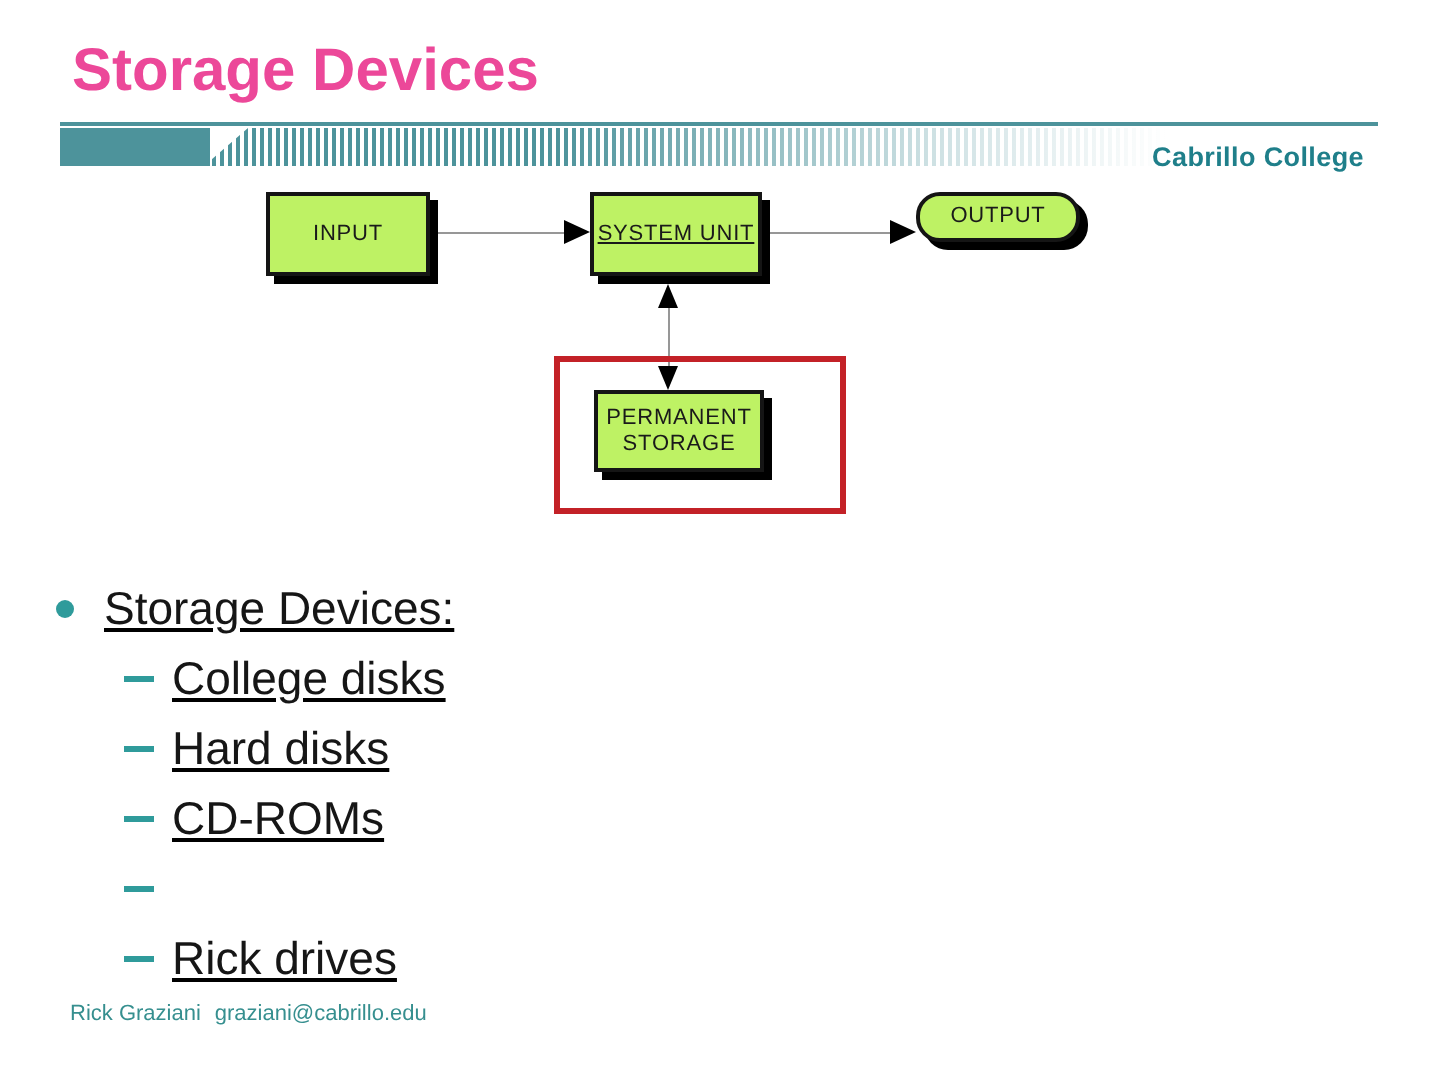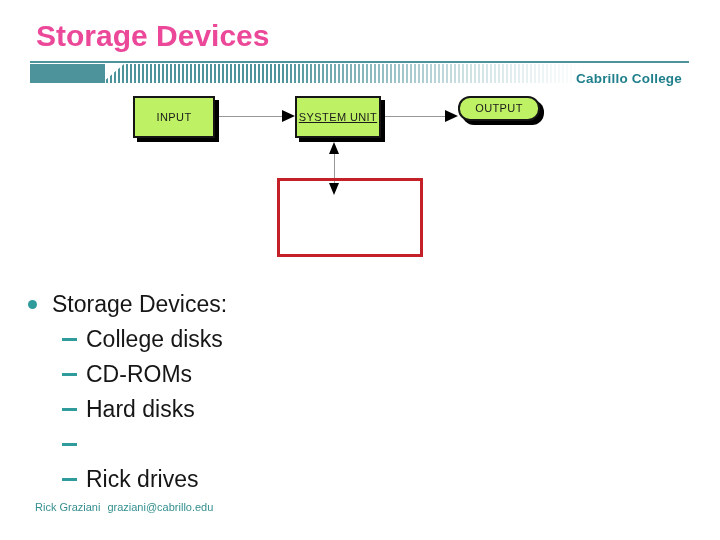--- a/index.html
+++ b/index.html
@@ -47,21 +47,21 @@
   .arrow-right{position:absolute;width:0;height:0;border-top:6px solid transparent;border-bottom:6px solid transparent;border-left:13px solid #000;}
   .arrow-right.a1{left:282px;top:110px;}
   .arrow-right.a2{left:445px;top:110px;}
   .arrow-up{position:absolute;left:329px;top:142px;width:0;height:0;border-left:5px solid transparent;border-right:5px solid transparent;border-bottom:12px solid #000;}
   .arrow-down{position:absolute;left:329px;top:183px;width:0;height:0;border-left:5px solid transparent;border-right:5px solid transparent;border-top:12px solid #000;}
   .highlight-rect{
     position:absolute;left:277px;top:178px;width:146px;height:79px;
     border:3px solid var(--highlight-red,#c32127);box-sizing:border-box;background:transparent;
   }
   
-  .list{position:absolute;left:28px;top:287px;}
+  .list{position:absolute;left:28px;top:287px;text-decoration:underline;}
   .list-row{display:flex;align-items:center;height:35px;}
   .list-row.sub{margin-left:34px;}
   .bullet-dot{width:9px;height:9px;border-radius:50%;background:var(--accent-teal,#2f9b9b);margin-right:15px;flex:0 0 auto;}
   .dash{width:15px;height:3px;background:var(--accent-teal,#2f9b9b);margin-right:9px;flex:0 0 auto;}
   .list-row .txt{font-size:23px;color:#161616;white-space:nowrap;}
   
   .footer-left{position:absolute;left:35px;top:501px;font-size:11px;color:var(--footer-teal,#368f8f);}
   .footer-left .email{margin-left:7px;}
   .page-number{position:absolute;right:20px;top:542px;font-size:10px;color:#6c9396;}
 </style>
@@ -88,37 +88,38 @@
   <div class="arrow-right a1"></div>
 
   <div class="hline h2"></div>
   <div class="arrow-right a2"></div>
 
   <div class="arrow-up"></div>
   <div class="vline"></div>
   <div class="arrow-down"></div>
 
   <div class="highlight-rect"></div>
+  <div class="dbox storage">PERMANENT STORAGE</div>
 
   <div class="list">
     <div class="list-row">
       <span class="bullet-dot"></span>
       <span class="txt">Storage Devices:</span>
     </div>
     <div class="list-row sub">
       <span class="dash"></span>
       <span class="txt">College disks</span>
     </div>
     <div class="list-row sub">
       <span class="dash"></span>
-      <span class="txt">CD-ROMs</span>
+      <span class="txt">Hard disks</span>
     </div>
     <div class="list-row sub">
       <span class="dash"></span>
-      <span class="txt">Hard disks</span>
+      <span class="txt">CD-ROMs</span>
     </div>
     <div class="list-row sub">
       <span class="dash"></span>
     </div>
     <div class="list-row sub">
       <span class="dash"></span>
       <span class="txt">Rick drives</span>
     </div>
   </div>
 

